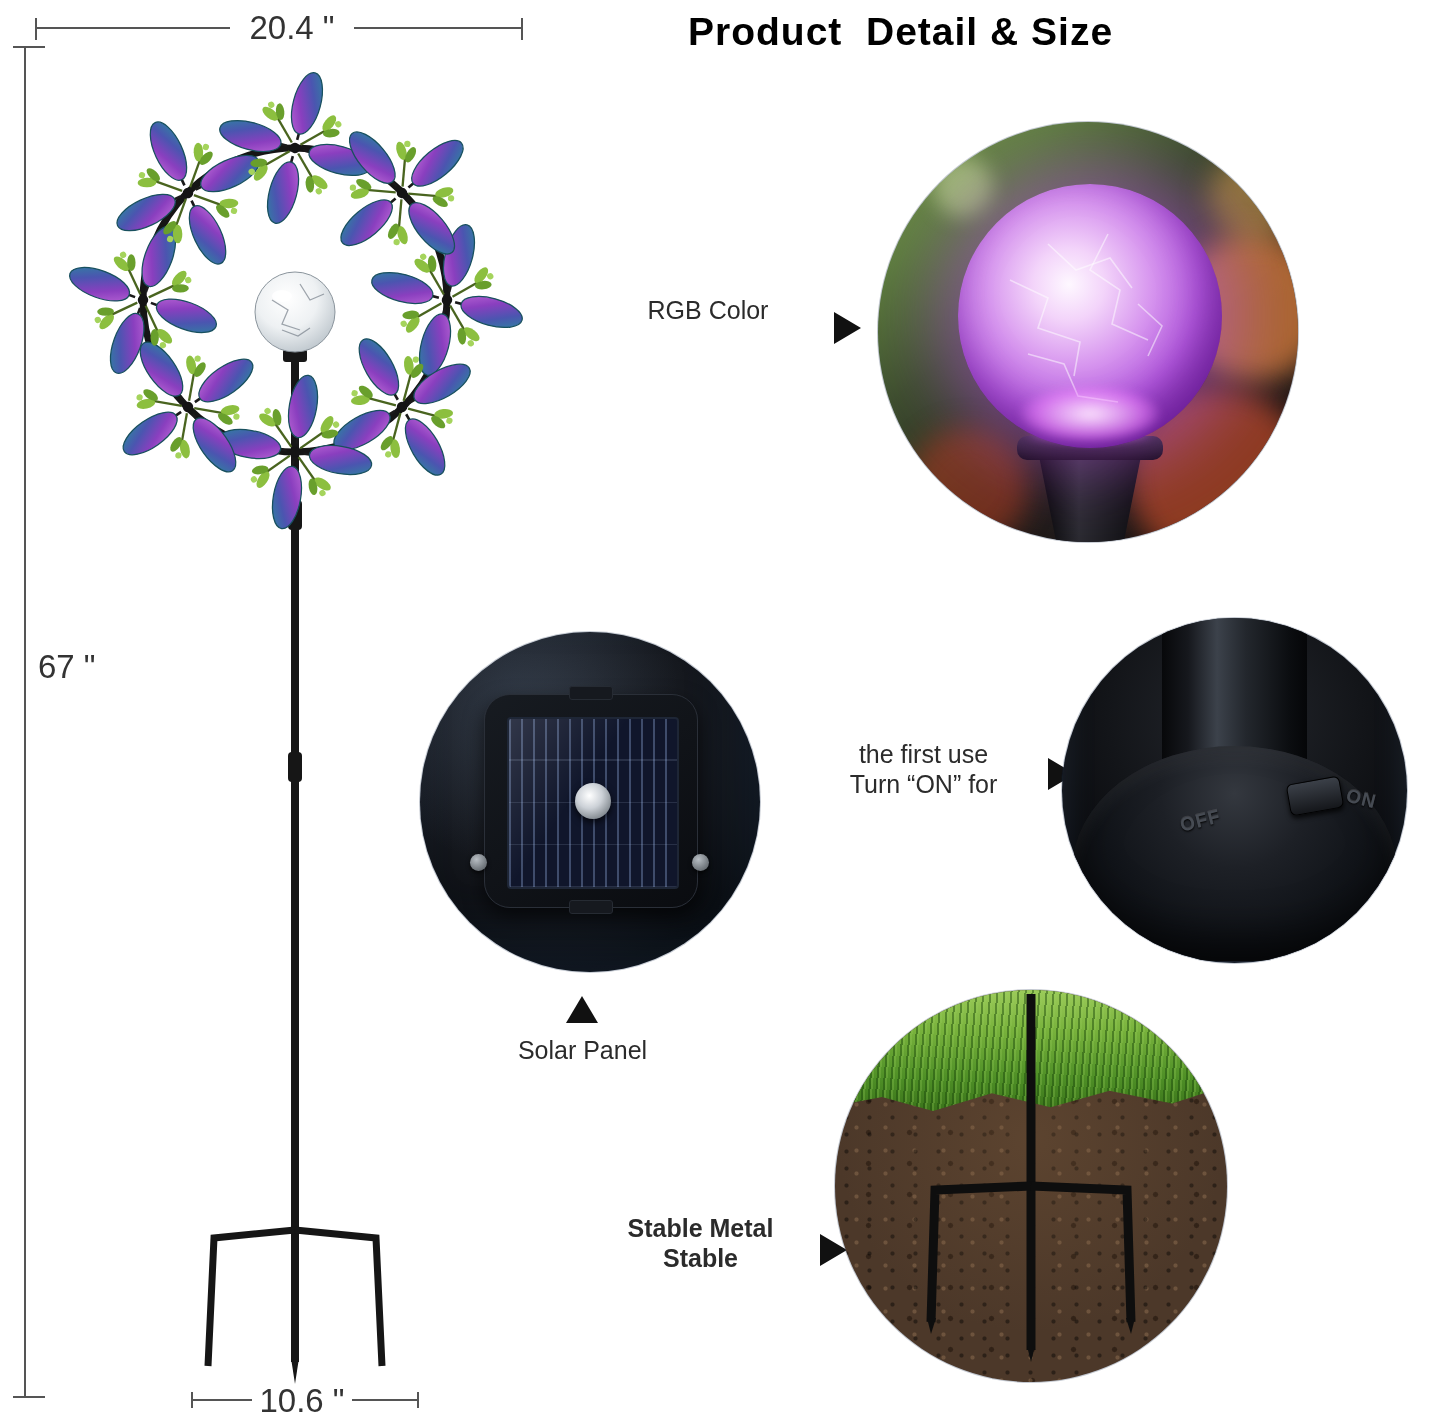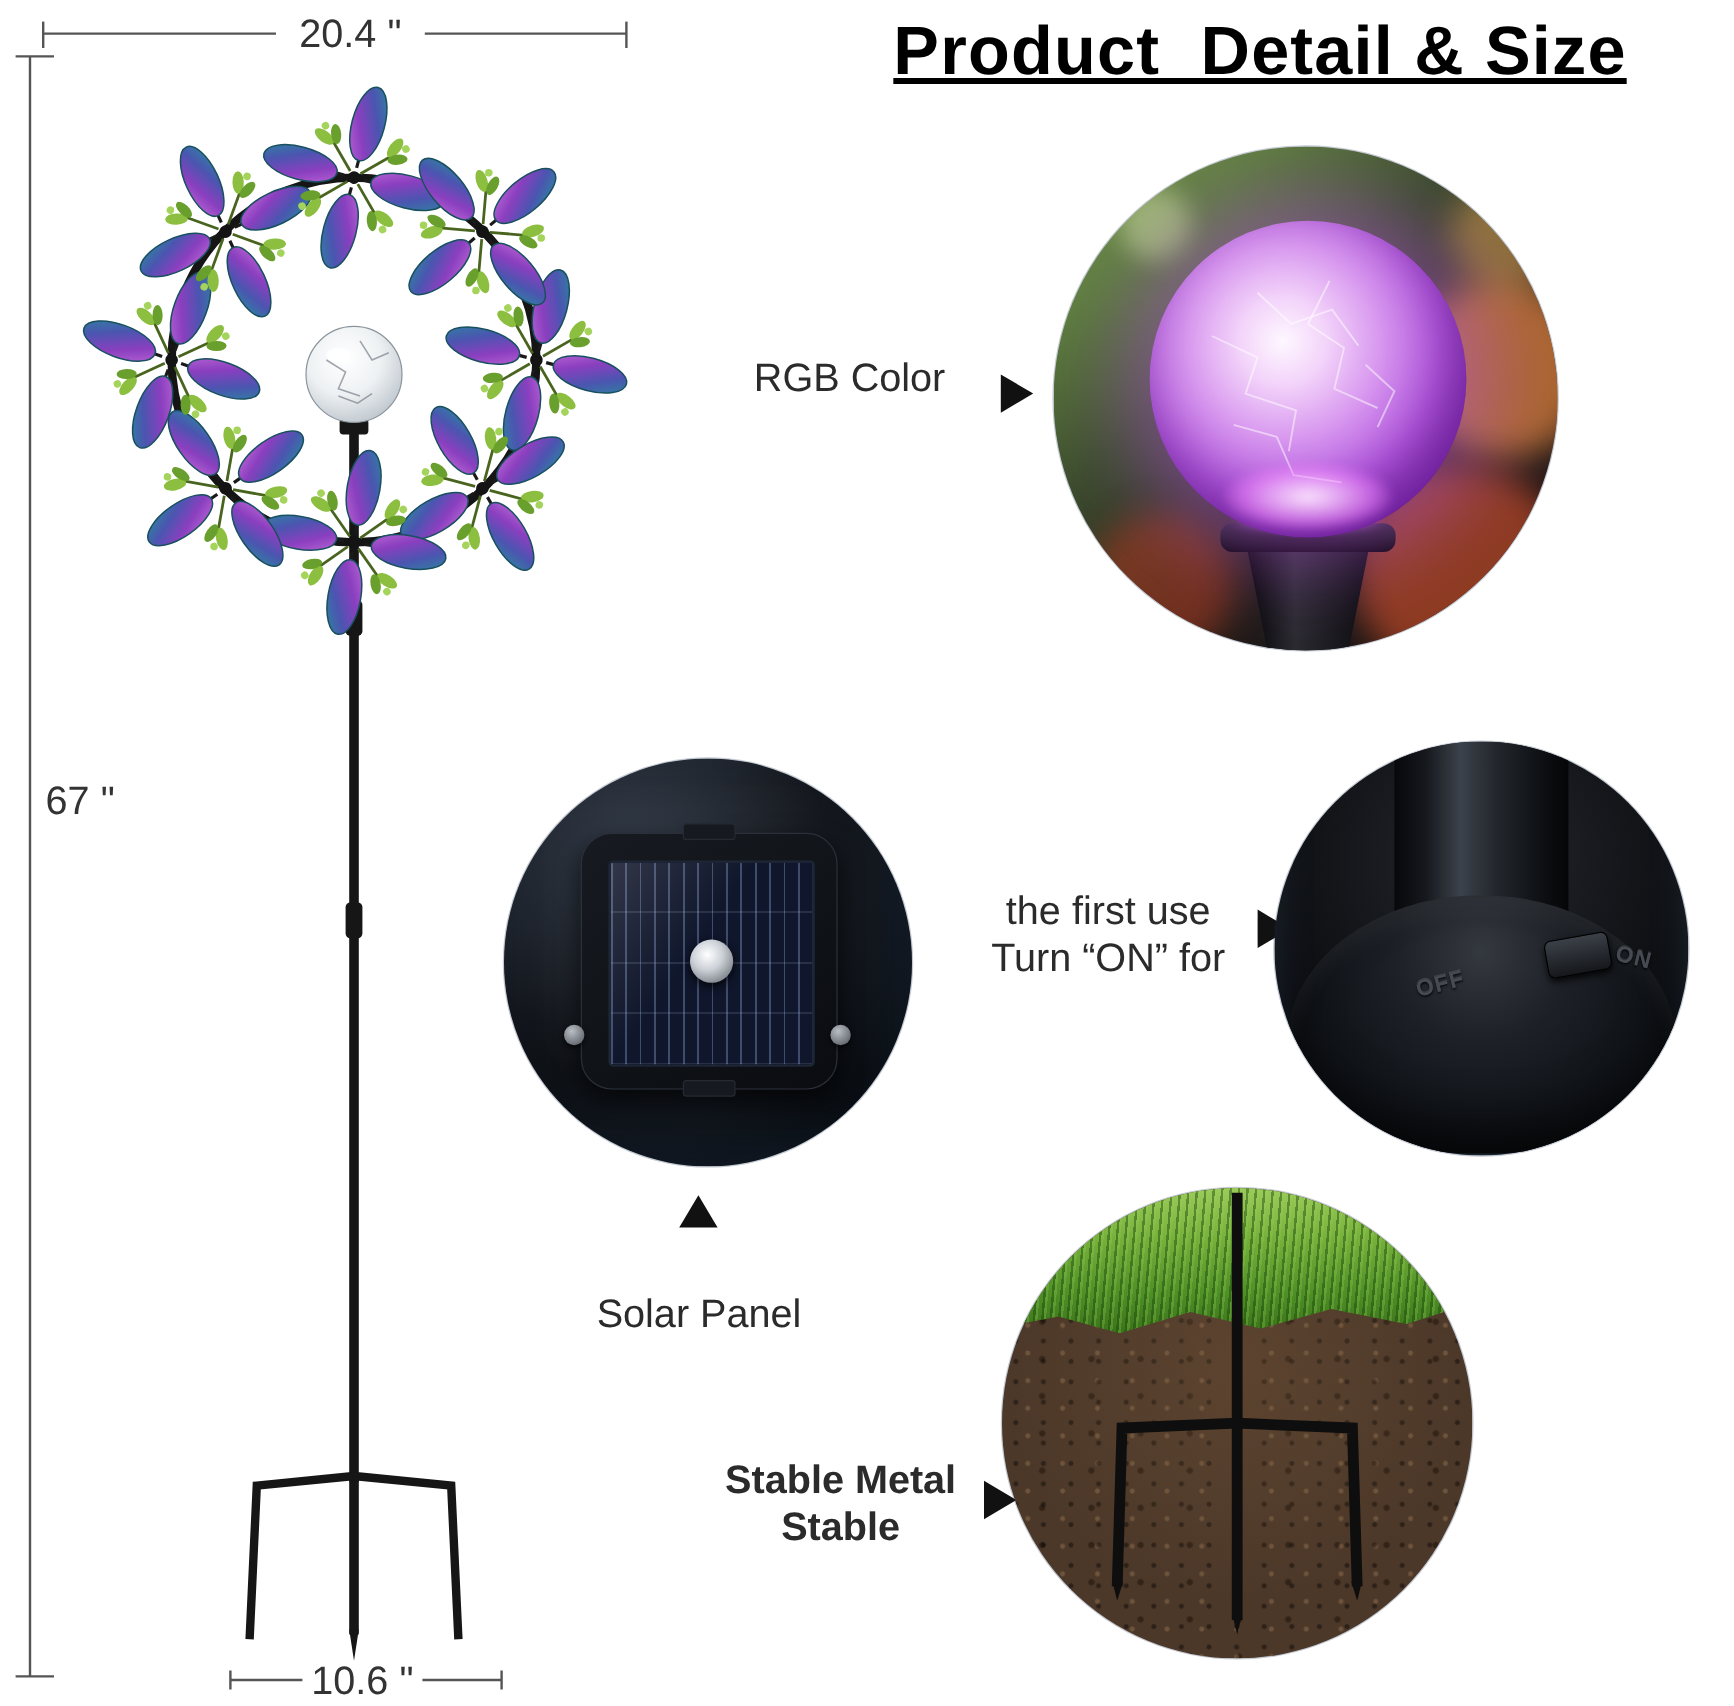--- a/index.html
+++ b/index.html
@@ -1,23 +1,23 @@
 <!DOCTYPE html>
 <html><head>
 <meta charset="utf-8">
 <style>
   html,body{margin:0;padding:0;background:#fff;}
   .stage{position:relative;width:1445px;height:1422px;background:#ffffff;overflow:hidden;
          font-family:"Liberation Sans",sans-serif;}
   svg text{font-family:"Liberation Sans",sans-serif;fill:#333;}
 
-  .title{position:absolute;left:688px;top:10px;width:724px;text-align:center;
-         font-size:57px;font-weight:bold;color:#000;letter-spacing:1px;white-space:pre;text-decoration:underline;}
-
-  .label{position:absolute;font-size:33px;color:#2b2b2b;text-align:center;line-height:1.18;}
+  .title{position:absolute;left:688px;top:10px;width:724px;
+         font-size:39px;font-weight:bold;color:#000;letter-spacing:1px;white-space:pre;}
+
+  .label{position:absolute;font-size:25px;color:#2b2b2b;text-align:center;line-height:1.18;}
   .label span{display:block;}
 
   .arrow-right{position:absolute;width:0;height:0;
     border-top:16px solid transparent;border-bottom:16px solid transparent;border-left:27px solid #111;}
   .arrow-up{position:absolute;width:0;height:0;
     border-left:16px solid transparent;border-right:16px solid transparent;border-bottom:27px solid #111;}
 
   .photo-circle{position:absolute;border-radius:50%;overflow:hidden;
     box-shadow:inset 0 0 0 2px rgba(45,80,130,.38), 0 0 0 1px rgba(20,40,70,.25);}
 
@@ -245,21 +245,21 @@
       <div class="solar-panel">
         <div class="screw-center"></div>
       </div>
     </div>
     <div class="solar-tab tab-top"></div>
     <div class="solar-tab tab-bottom"></div>
     <div class="screw screw-l"></div>
     <div class="screw screw-r"></div>
   </div>
   <div class="arrow-up" style="left:566px;top:996px;"></div>
-  <div class="label" style="left:460px;top:1036px;width:245px;margin-top:40px;">
+  <div class="label" style="left:460px;top:1036px;width:245px;">
     <span>Solar Panel</span>
   </div>
 
   <div class="label" style="left:806px;top:740px;width:235px;">
     <span>the first use</span>
     <span>Turn “ON” for</span>
   </div>
   <div class="arrow-right" style="left:1048px;top:758px;"></div>
 
   <div class="photo-circle" id="c-switch">

